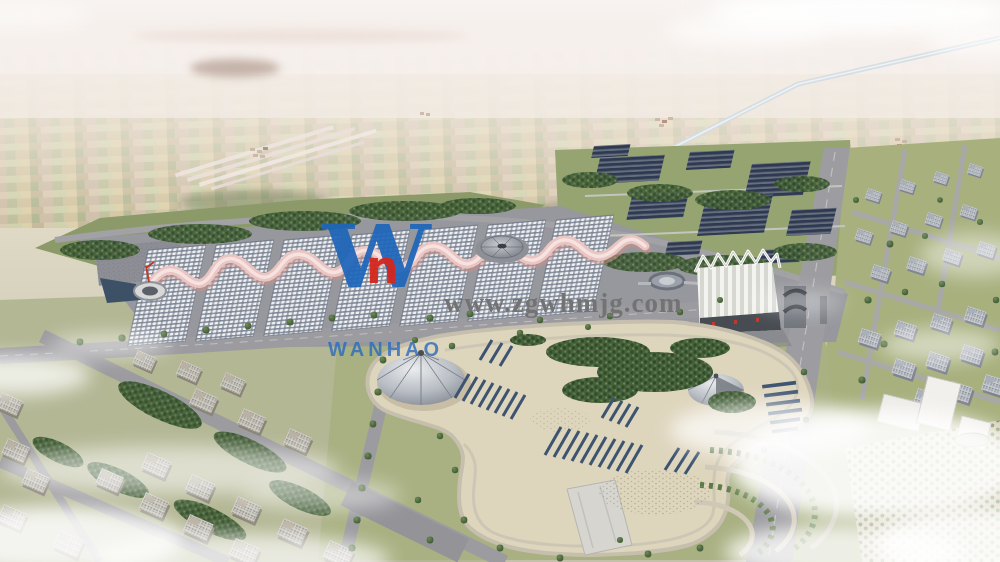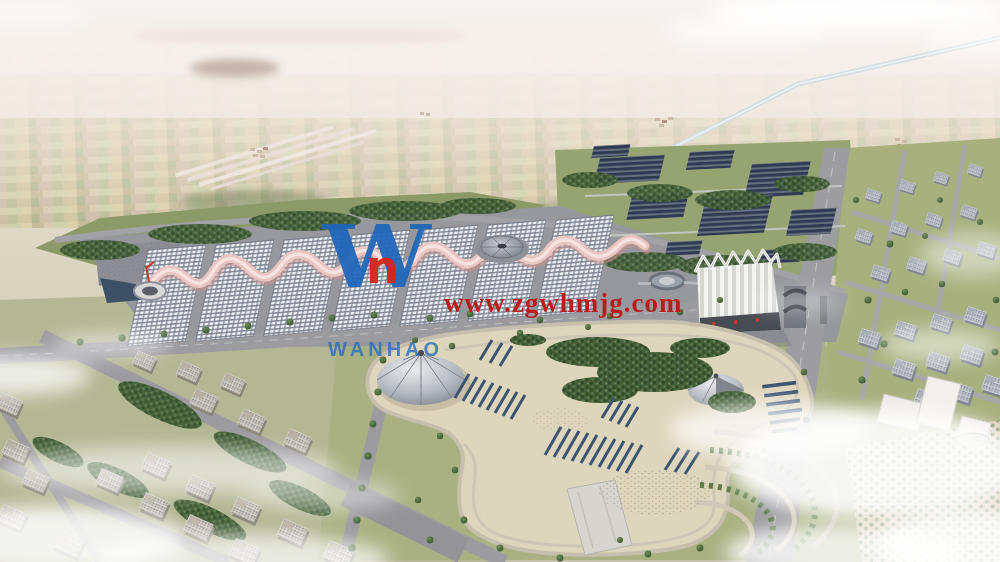--- a/index.html
+++ b/index.html
@@ -13,21 +13,21 @@
       font-weight:bold;font-size:86px;line-height:1;color:#1e66ba;opacity:.93;
       letter-spacing:-4px;transform:scaleX(1.12);}
   #wm-logo .accent{position:absolute;left:38px;top:16px;font-family:"DejaVu Sans",sans-serif;
       font-weight:bold;font-size:46px;line-height:1;color:#d4271d;opacity:.95;}
   #wm-logo .word{position:absolute;left:0px;top:66px;width:110px;text-align:center;
       font-weight:bold;font-size:20px;letter-spacing:4px;color:#2a6cbe;opacity:.8;margin-top:44px;}
   #wm-cn{left:452px;top:250px;font-family:"DejaVu Sans",sans-serif;font-weight:bold;
       font-size:29px;letter-spacing:4px;color:#c31310;border-bottom:3px solid #c31310;
       padding:0 4px 3px 4px;}
   #wm-url{left:444px;top:288px;font-family:"Liberation Serif",serif;font-weight:bold;
-      font-size:27px;letter-spacing:1px;color:#b91c1c;}
+      font-size:27px;letter-spacing:1px;color:#737373;}
 </style>
 </head>
 <body>
 
 <div id="stage">
 <svg width="1000" height="562" viewBox="0 0 1000 562">
   <defs>
     <linearGradient id="skyG" x1="0" y1="0" x2="0" y2="1">
       <stop offset="0" stop-color="#f7f3f1"></stop>
           <stop offset=".14" stop-color="#f0e9df"></stop>

